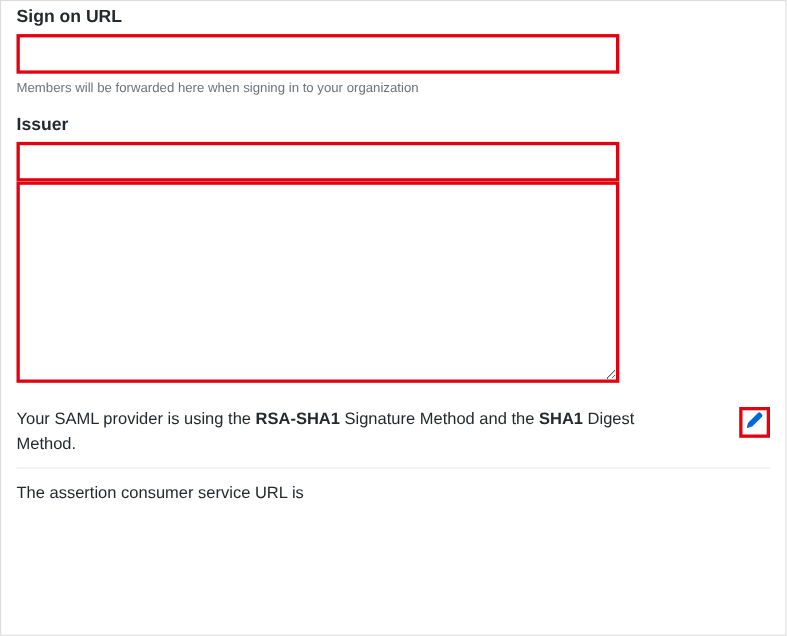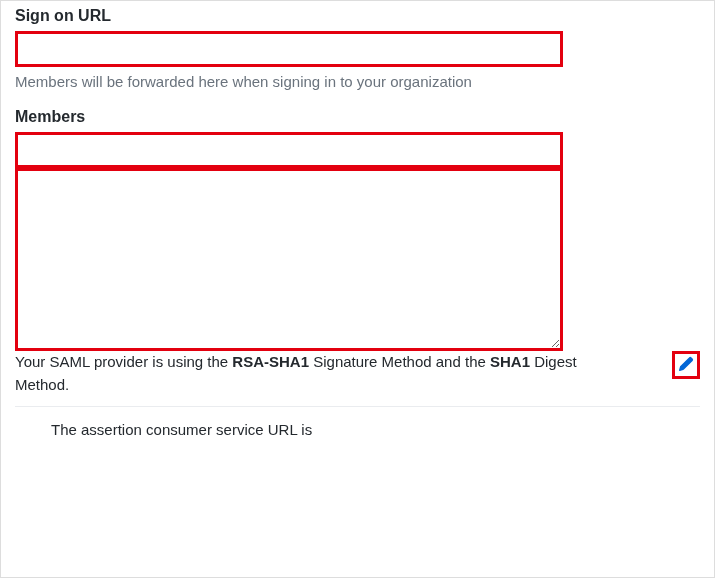--- a/index.html
+++ b/index.html
@@ -42,24 +42,25 @@
     height: 183px;
     padding: 6px 8px;
     font-family: inherit;
     font-size: 15px;
     background: #fff;
     resize: both;
     display: block;
   }
   .help-text {
     color: #6a737d;
-    font-size: 15px;
+    font-size: 12px;
     margin-top: 6px;
   }
   .info-row {
+    margin-top: 22px;
     font-size: 15px;
     color: #24292e;
     display: flex;
     align-items: flex-start;
     justify-content: space-between;
     padding-bottom: 10px;
     border-bottom: 1px solid #eaecef;
     gap: 48px;
   }
   .info-row .text { flex: 1; line-height: 1.5; }
@@ -73,34 +74,33 @@
     justify-content: center;
     cursor: pointer;
     margin-left: 6px;
     flex-shrink: 0;
   }
   .edit-btn svg { width: 16px; height: 16px; fill: #0366d6; }
   .assertion-row {
     margin-top: 14px;
     font-size: 15px;
     color: #24292e;
-    margin-left: 36px;
   }
   .assertion-row .url { color: #24292e; }
 </style>
 </head>
 <body>
 
 <div class="panel">
 
   <div class="field-label">Sign on URL</div>
   <input type="text" class="input-highlight" value="" style="">
   <div class="help-text">Members will be forwarded here when signing in to your organization</div>
 
-  <div class="field-label mtop">Members</div>
+  <div class="field-label mtop">Issuer</div>
   <input type="text" class="input-highlight" value="" style="">
 
   <textarea class="textarea-highlight" style=""></textarea>
 
   <div class="info-row">
     <div class="text">
       <span>Your SAML provider is using the </span><strong>RSA-SHA1</strong><span> Signature Method and the </span><strong>SHA1</strong><span> Digest Method.</span>
     </div>
     <div class="edit-btn">
       <span>

